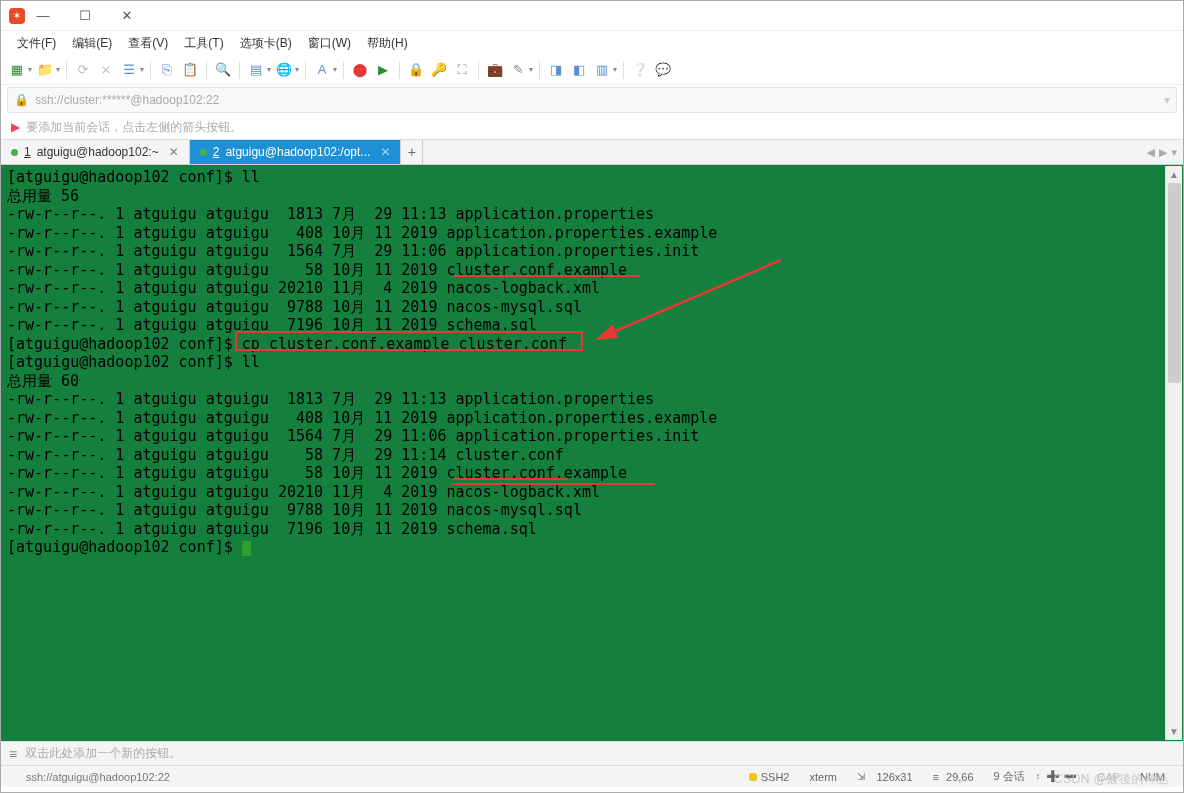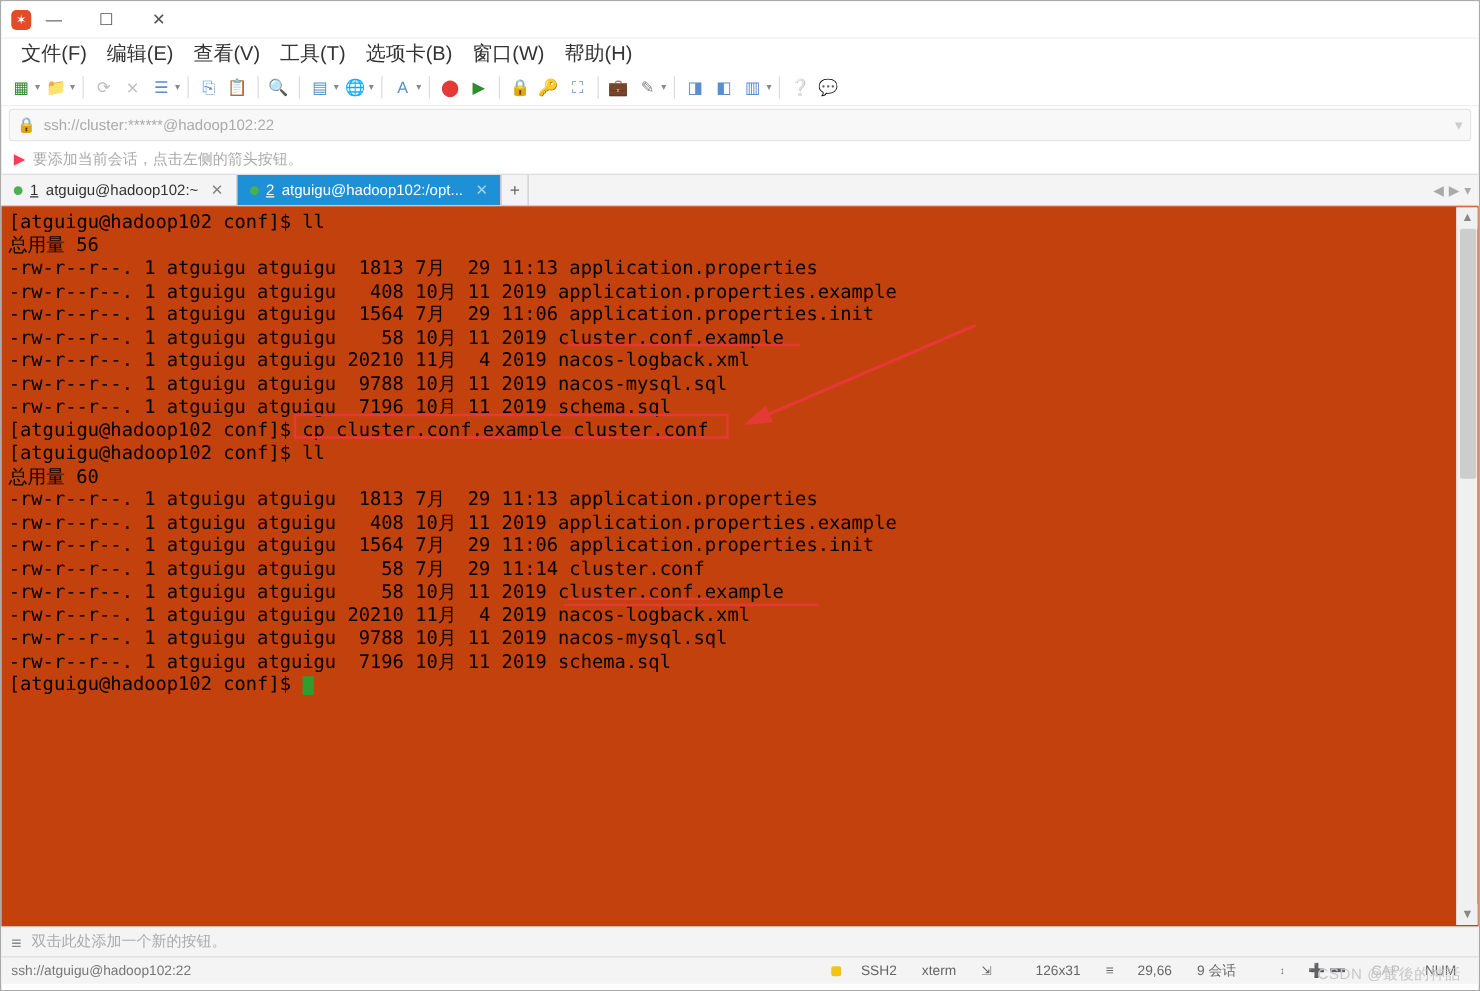--- a/index.html
+++ b/index.html
@@ -2,53 +2,53 @@
 <html><head>
 <meta charset="utf-8">
 <style>
 * { margin:0; padding:0; box-sizing:border-box; font-family:"Microsoft YaHei","Segoe UI",Tahoma,sans-serif; }
 body { background:#fff; width:1184px; height:793px; overflow:hidden; position:relative; border:1px solid #aaa; }
 .titlebar { height:30px; background:#fff; display:flex; align-items:center; padding:0 8px; border-bottom:1px solid #eee; }
 .titlebar .app-icon { width:16px; height:16px; background:#e34c26; border-radius:4px; margin-right:6px; display:flex; align-items:center; justify-content:center; color:#fff; font-size:10px; }
 .titlebar .title { font-size:12px; color:#333; flex:1; }
 .win-buttons { display:flex; gap:18px; align-items:center; color:#555; }
 .win-buttons span { width:24px; text-align:center; font-size:13px; cursor:pointer; font-family:Arial; }
-.menubar { height:24px; background:#fff; display:flex; align-items:center; padding:0 8px; font-size:16px; color:#333; }
+.menubar { height:24px; background:#fff; display:flex; align-items:center; padding:0 8px; font-size:12px; color:#333; }
 .menubar span { padding:2px 8px; cursor:pointer; }
 .toolbar { height:30px; background:#fff; display:flex; align-items:center; padding:0 6px; gap:3px; border-bottom:1px solid #eee; }
 .tb-btn { width:20px; height:20px; display:flex; align-items:center; justify-content:center; font-size:13px; cursor:pointer; border-radius:2px; }
 .tb-sep { width:1px; height:18px; background:#ddd; margin:0 3px; }
 .tb-dd { font-size:8px; color:#888; margin-left:-2px; }
 .addressbar { height:26px; background:#f8f8f8; border:1px solid #e5e5e5; margin:2px 6px; border-radius:3px; display:flex; align-items:center; padding:0 6px; font-size:12px; color:#aaa; }
 .addressbar .lock { color:#d4a94e; margin-right:6px; font-size:12px; }
 .hintbar { height:24px; display:flex; align-items:center; padding:0 10px; font-size:12px; color:#aaa; }
 .hintbar .flag { color:#ff3b5c; margin-right:6px; }
 .tabstrip { height:26px; background:#f4f4f4; display:flex; align-items:stretch; border-top:1px solid #ddd; border-bottom:1px solid #ccc; position:relative; }
 .tab { display:flex; align-items:center; padding:0 10px; font-size:12px; border-right:1px solid #ccc; cursor:pointer; gap:6px; background:#f4f4f4; color:#333; }
 .tab.active { background:#1e90d6; color:#fff; }
 .tab .dot { width:7px; height:7px; border-radius:50%; background:#4caf50; }
 .tab .close { font-size:12px; opacity:.6; margin-left:4px; }
 .tab .num { text-decoration:underline; }
 .tab-add { width:22px; display:flex; align-items:center; justify-content:center; font-size:14px; color:#666; cursor:pointer; border-right:1px solid #ccc; }
 .tabstrip .nav { position:absolute; right:6px; top:0; height:100%; display:flex; align-items:center; gap:4px; font-size:11px; color:#aaa; }
-.terminal-wrap { position:relative; height:576px; background:#c2410c; }
+.terminal-wrap { position:relative; height:576px; background:#15803d; }
 .terminal { font-family:"新宋体",SimSun,Consolas,monospace; font-size:15px; line-height:18.5px; white-space:pre; padding:3px 6px; color:#000; height:100%; overflow:hidden; }
 .cursor { display:inline-block; width:9px; height:15px; background:#2e9e2e; vertical-align:text-bottom; }
 .scrollbar { position:absolute; right:1px; top:1px; width:17px; height:574px; background:#f0f0f0; border-left:1px solid #e0e0e0; }
 .scrollbar .up,.scrollbar .down { height:17px; background:#f0f0f0; color:#888; text-align:center; font-size:10px; line-height:17px; cursor:pointer; }
 .scrollbar .thumb { position:absolute; top:17px; left:2px; width:13px; height:200px; background:#cdcdcd; border-radius:2px; }
 .annot { position:absolute; pointer-events:none; }
 .redbox { border:2px solid #e53935; }
 .underline { height:2px; background:#e53935; }
 .arrow { position:absolute; }
 .tabbar-bottom { height:24px; background:#f4f4f4; border-top:1px solid #ddd; display:flex; align-items:center; padding:0 8px; font-size:12px; color:#aaa; gap:8px; }
 .tabbar-bottom .menu-icon { color:#888; font-size:14px; }
 .statusbar { height:22px; background:#f4f4f4; border-top:1px solid #ddd; display:flex; align-items:center; padding:0 8px; font-size:11px; color:#666; }
-.statusbar .left { flex:1; color:#777; }
-.statusbar .item { padding:0 10px; display:flex; align-items:center; gap:16px; }
+.statusbar .left { flex:1; color:#777;margin-left:17px; }
+.statusbar .item { padding:0 10px; display:flex; align-items:center; gap:4px; }
 .statusbar .ssh-dot { width:8px; height:8px; background:#f0c419; border-radius:2px; }
 .watermark { position:absolute; right:14px; bottom:4px; font-size:12px; color:#c8c8c8; letter-spacing:.5px; }
 </style>
 </head>
 <body>
 
 <div class="titlebar">
   <div class="app-icon">✶</div>
   <div class="win-buttons">
     <span>—</span>

